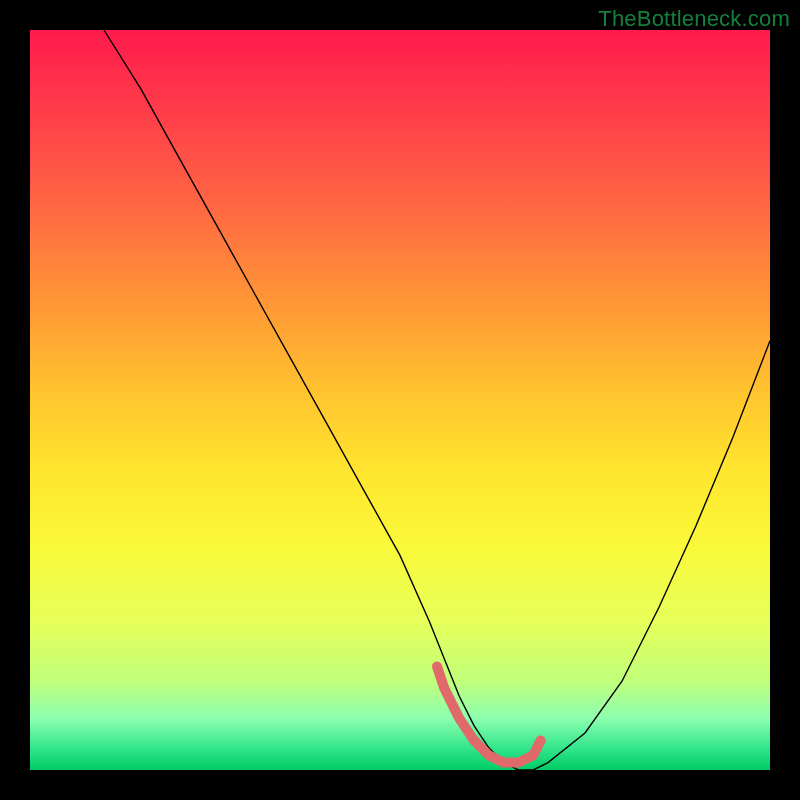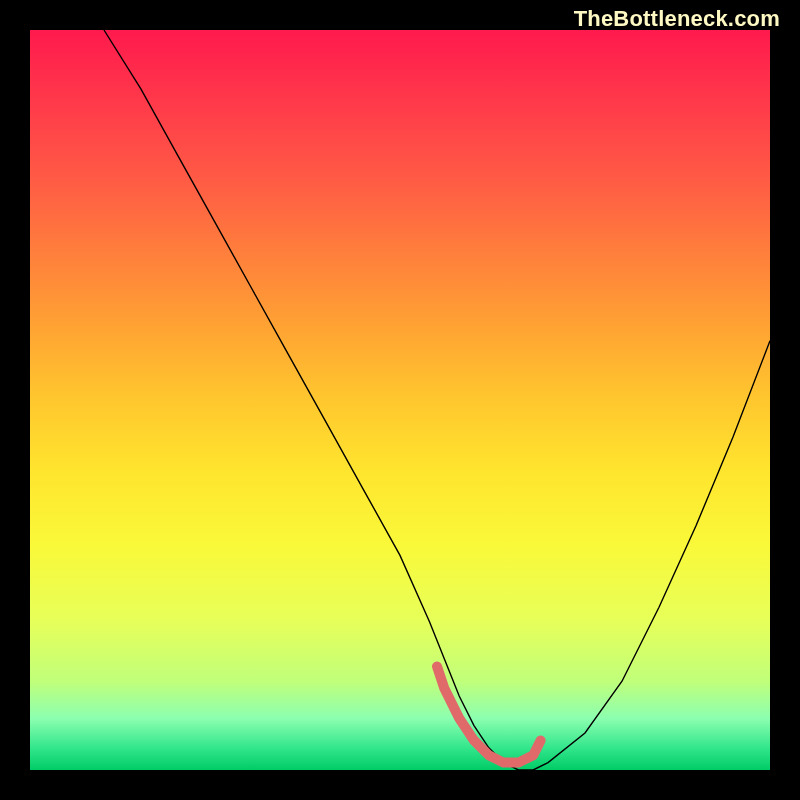--- a/index.html
+++ b/index.html
@@ -36,24 +36,24 @@
       #e6ff5a 80%,
       #c0ff7a 88%,
       #8cffb0 93%,
       #33e68c 97%,
       #00cc66 100%
     );
   }
   .watermark {
     position: absolute;
     top: 6px;
-    right: 20px;
-    color: #fef9c3;
+    right: 10px;
+    color: #15803d;
     font-size: 22px;
-    font-weight: 700;
+    font-weight: 400;
     letter-spacing: 0.2px;
     user-select: none;
   }
   svg.overlay {
     position: absolute;
     left: 0;
     top: 0;
     width: 740px;
     height: 740px;
     overflow: visible;

